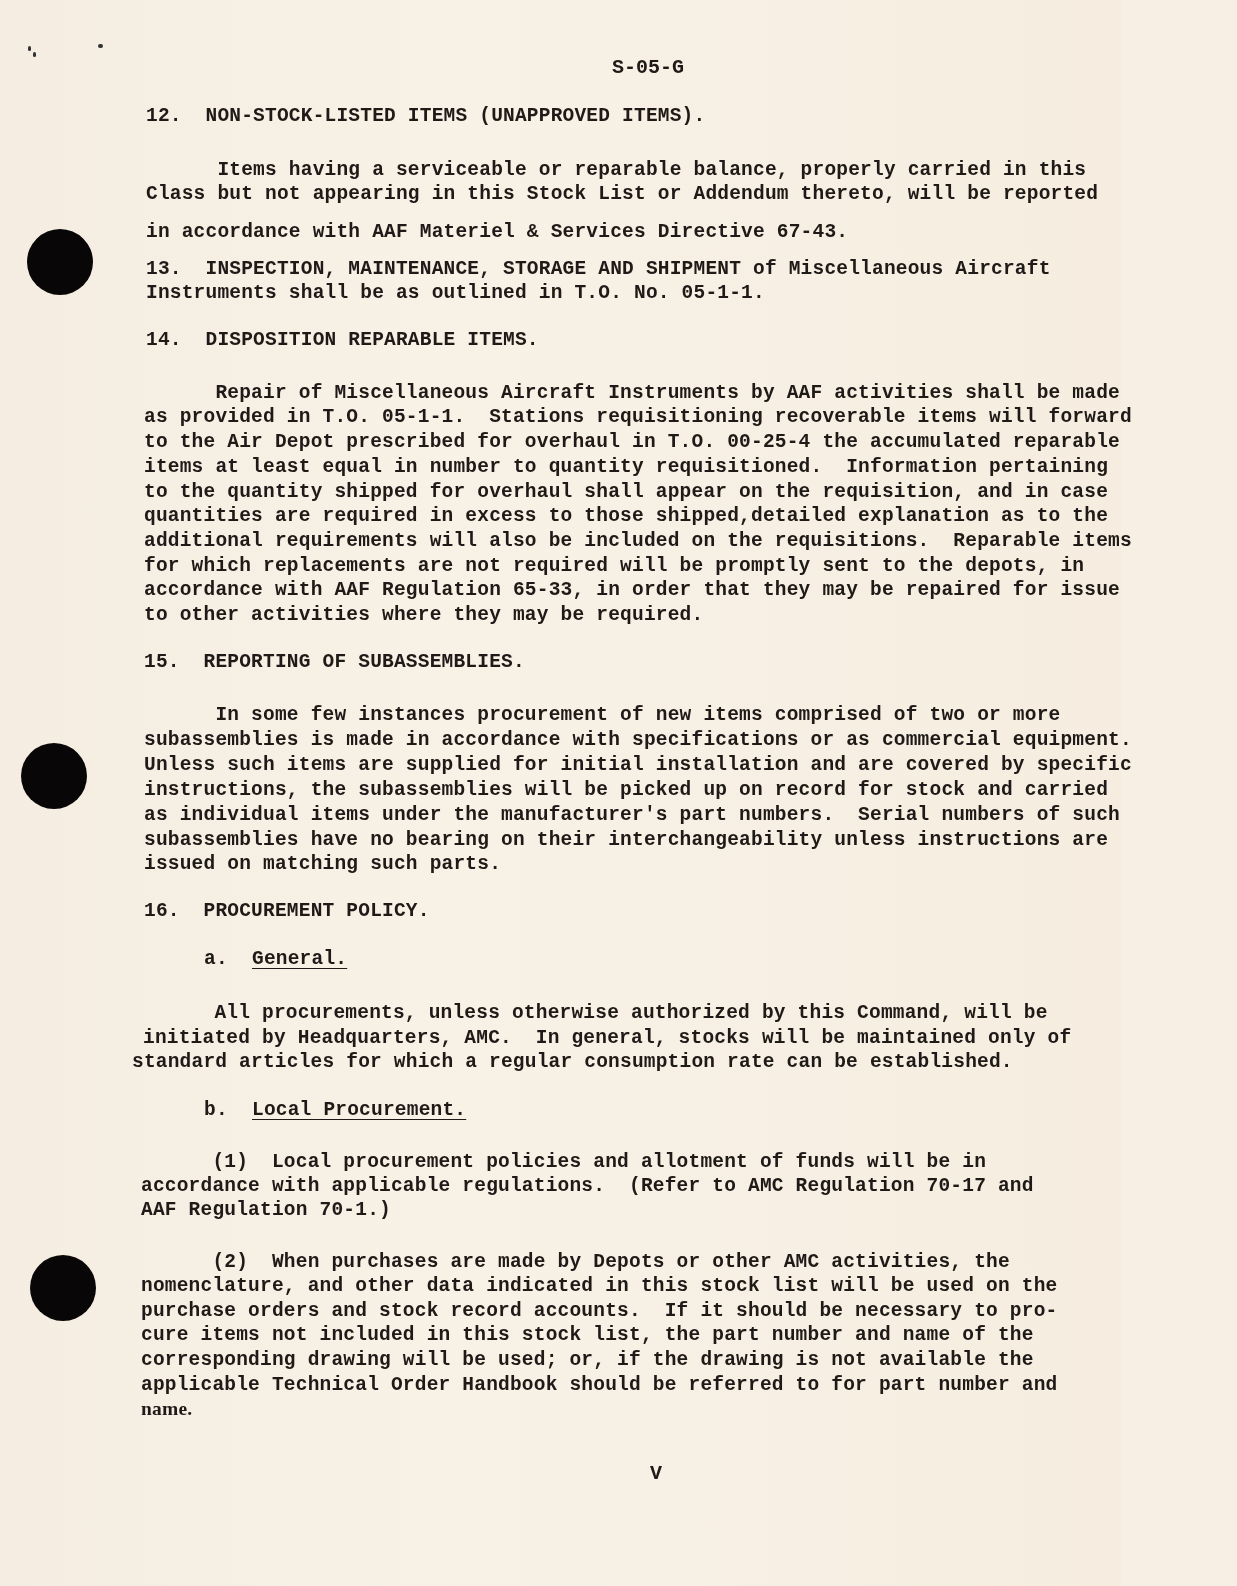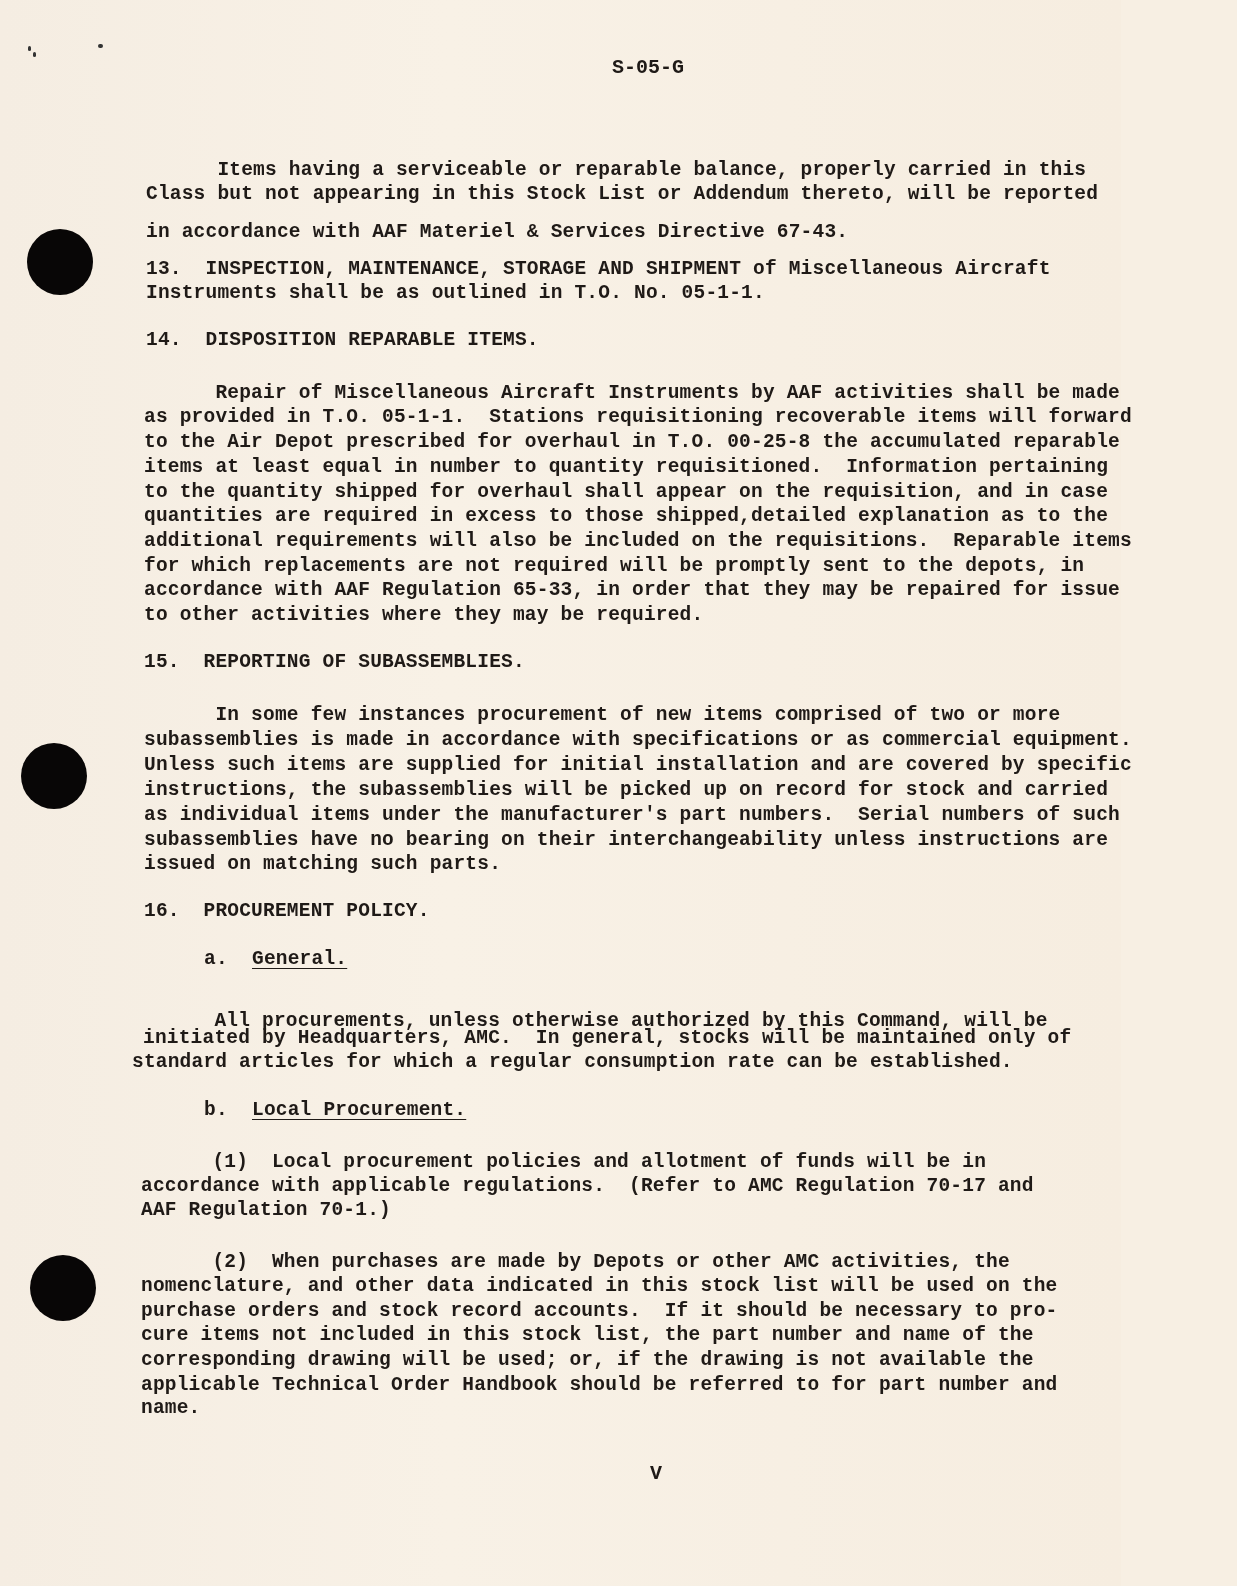--- a/index.html
+++ b/index.html
@@ -43,31 +43,32 @@
     <span style="left:5px;top:12px;"></span>
     <span style="left:70px;top:4px;width:5px;height:4px;"></span>
   </div>
 
   <div class="hole" style="left:27px;top:229px;"></div>
   <div class="hole" style="left:21px;top:743px;"></div>
   <div class="hole" style="left:30px;top:1255px;"></div>
 
   <div class="docnum">S-05-G</div>
 
+  <div class="line" style="left:146px;top:104px;">12.  NON-STOCK-LISTED ITEMS (UNAPPROVED ITEMS).</div>
   <div class="line" style="left:146px;top:158px;">      Items having a serviceable or reparable balance, properly carried in this</div>
   <div class="line" style="left:146px;top:182px;">Class but not appearing in this Stock List or Addendum thereto, will be reported</div>
   <div class="line" style="left:146px;top:220px;">in accordance with AAF Materiel &amp; Services Directive 67-43.</div>
 
   <div class="line" style="left:146px;top:257px;">13.  INSPECTION, MAINTENANCE, STORAGE AND SHIPMENT of Miscellaneous Aircraft</div>
   <div class="line" style="left:146px;top:281px;">Instruments shall be as outlined in T.O. No. 05-1-1.</div>
 
   <div class="line" style="left:146px;top:328px;">14.  DISPOSITION REPARABLE ITEMS.</div>
   <div class="line" style="left:144px;top:381px;">      Repair of Miscellaneous Aircraft Instruments by AAF activities shall be made</div>
   <div class="line" style="left:144px;top:405px;">as provided in T.O. 05-1-1.  Stations requisitioning recoverable items will forward</div>
-  <div class="line" style="left:144px;top:430px;">to the Air Depot prescribed for overhaul in T.O. 00-25-8 the accumulated reparable</div>
+  <div class="line" style="left:144px;top:430px;">to the Air Depot prescribed for overhaul in T.O. 00-25-4 the accumulated reparable</div>
   <div class="line" style="left:144px;top:455px;">items at least equal in number to quantity requisitioned.  Information pertaining</div>
   <div class="line" style="left:144px;top:480px;">to the quantity shipped for overhaul shall appear on the requisition, and in case</div>
   <div class="line" style="left:144px;top:504px;">quantities are required in excess to those shipped,detailed explanation as to the</div>
   <div class="line" style="left:144px;top:529px;">additional requirements will also be included on the requisitions.  Reparable items</div>
   <div class="line" style="left:144px;top:554px;">for which replacements are not required will be promptly sent to the depots, in</div>
   <div class="line" style="left:144px;top:578px;">accordance with AAF Regulation 65-33, in order that they may be repaired for issue</div>
   <div class="line" style="left:144px;top:603px;">to other activities where they may be required.</div>
 
   <div class="line" style="left:144px;top:650px;">15.  REPORTING OF SUBASSEMBLIES.</div>
   <div class="line" style="left:144px;top:703px;">      In some few instances procurement of new items comprised of two or more</div>
@@ -75,32 +76,32 @@
   <div class="line" style="left:144px;top:753px;">Unless such items are supplied for initial installation and are covered by specific</div>
   <div class="line" style="left:144px;top:778px;">instructions, the subassemblies will be picked up on record for stock and carried</div>
   <div class="line" style="left:144px;top:803px;">as individual items under the manufacturer's part numbers.  Serial numbers of such</div>
   <div class="line" style="left:144px;top:828px;">subassemblies have no bearing on their interchangeability unless instructions are</div>
   <div class="line" style="left:144px;top:852px;">issued on matching such parts.</div>
 
   <div class="line" style="left:144px;top:899px;">16.  PROCUREMENT POLICY.</div>
 
   <div class="line" style="left:204px;top:947px;">a.</div>
   <div class="line u" style="left:252px;top:947px;">General.</div>
-  <div class="line" style="left:143px;top:1001px;margin-top:8px;">      All procurements, unless otherwise authorized by this Command, will be</div>
+  <div class="line" style="left:143px;top:1001px;">      All procurements, unless otherwise authorized by this Command, will be</div>
   <div class="line" style="left:143px;top:1026px;">initiated by Headquarters, AMC.  In general, stocks will be maintained only of</div>
   <div class="line" style="left:132px;top:1050px;">standard articles for which a regular consumption rate can be established.</div>
 
   <div class="line" style="left:204px;top:1098px;">b.</div>
   <div class="line u" style="left:252px;top:1098px;">Local Procurement.</div>
   <div class="line" style="left:141px;top:1150px;">      (1)  Local procurement policies and allotment of funds will be in</div>
   <div class="line" style="left:141px;top:1174px;">accordance with applicable regulations.  (Refer to AMC Regulation 70-17 and</div>
   <div class="line" style="left:141px;top:1198px;">AAF Regulation 70-1.)</div>
 
   <div class="line" style="left:141px;top:1250px;">      (2)  When purchases are made by Depots or other AMC activities, the</div>
   <div class="line" style="left:141px;top:1274px;">nomenclature, and other data indicated in this stock list will be used on the</div>
   <div class="line" style="left:141px;top:1299px;">purchase orders and stock record accounts.  If it should be necessary to pro-</div>
   <div class="line" style="left:141px;top:1323px;">cure items not included in this stock list, the part number and name of the</div>
   <div class="line" style="left:141px;top:1348px;">corresponding drawing will be used; or, if the drawing is not available the</div>
   <div class="line" style="left:141px;top:1373px;">applicable Technical Order Handbook should be referred to for part number and</div>
-  <div class="line" style="left:141px;top:1396px;">name.</div>
+  <div class="line" style="left:141px;top:1396px;font-family:Liberation Serif, serif;">name.</div>
 
   <div class="pagenum">V</div>
 </div>
 
 </body></html>

